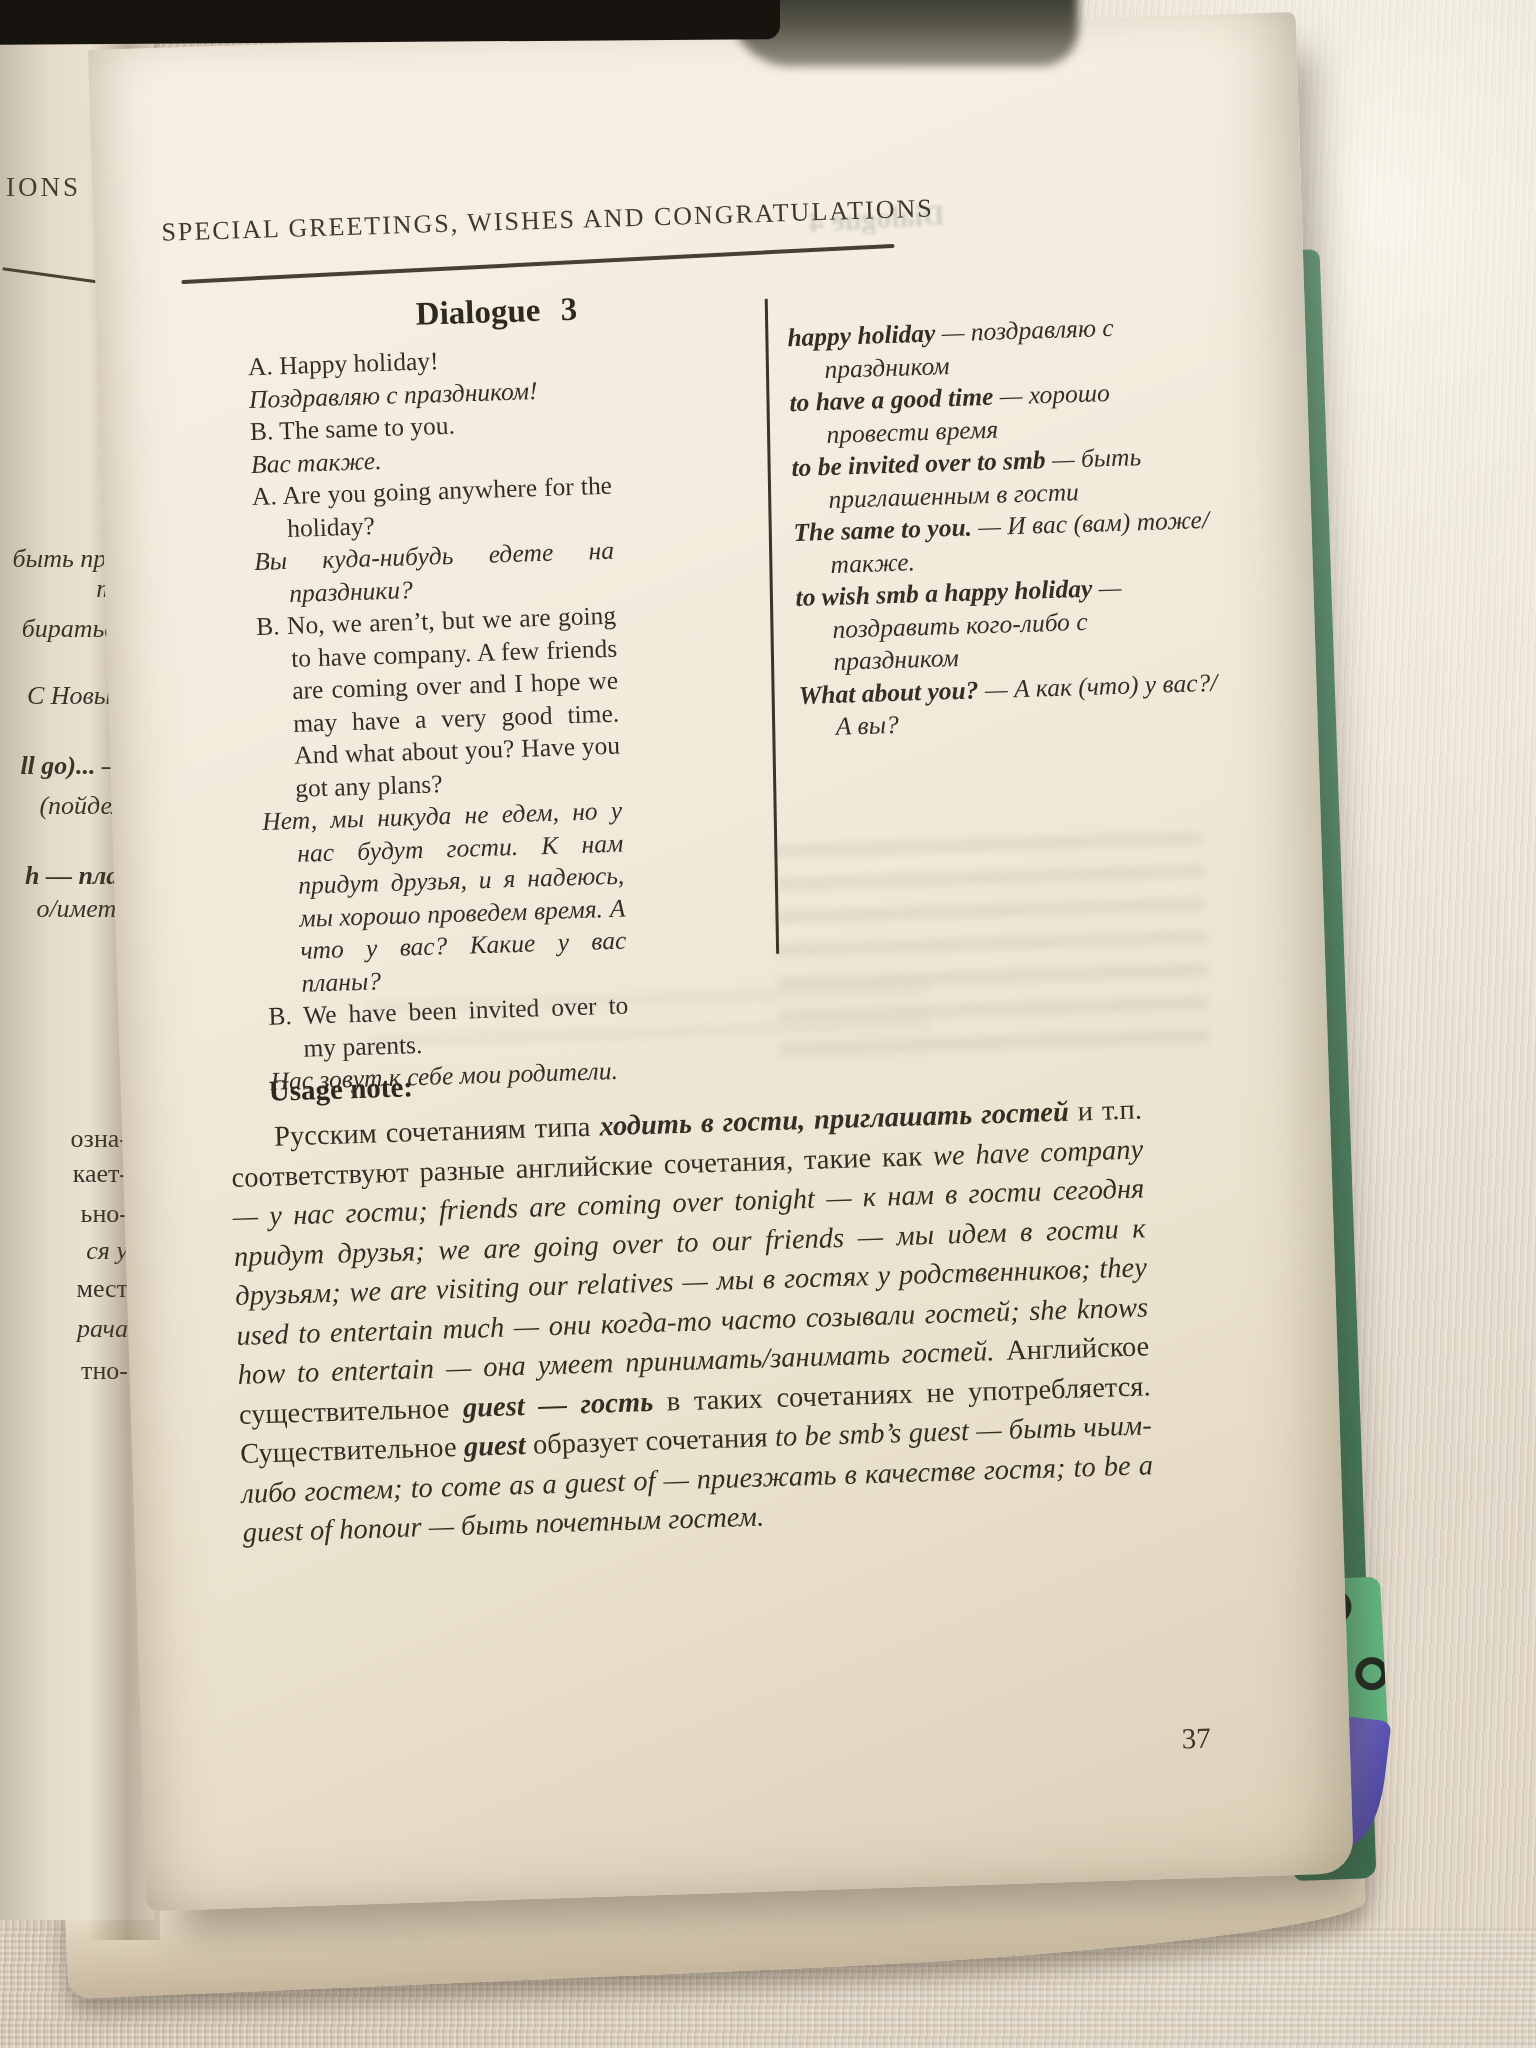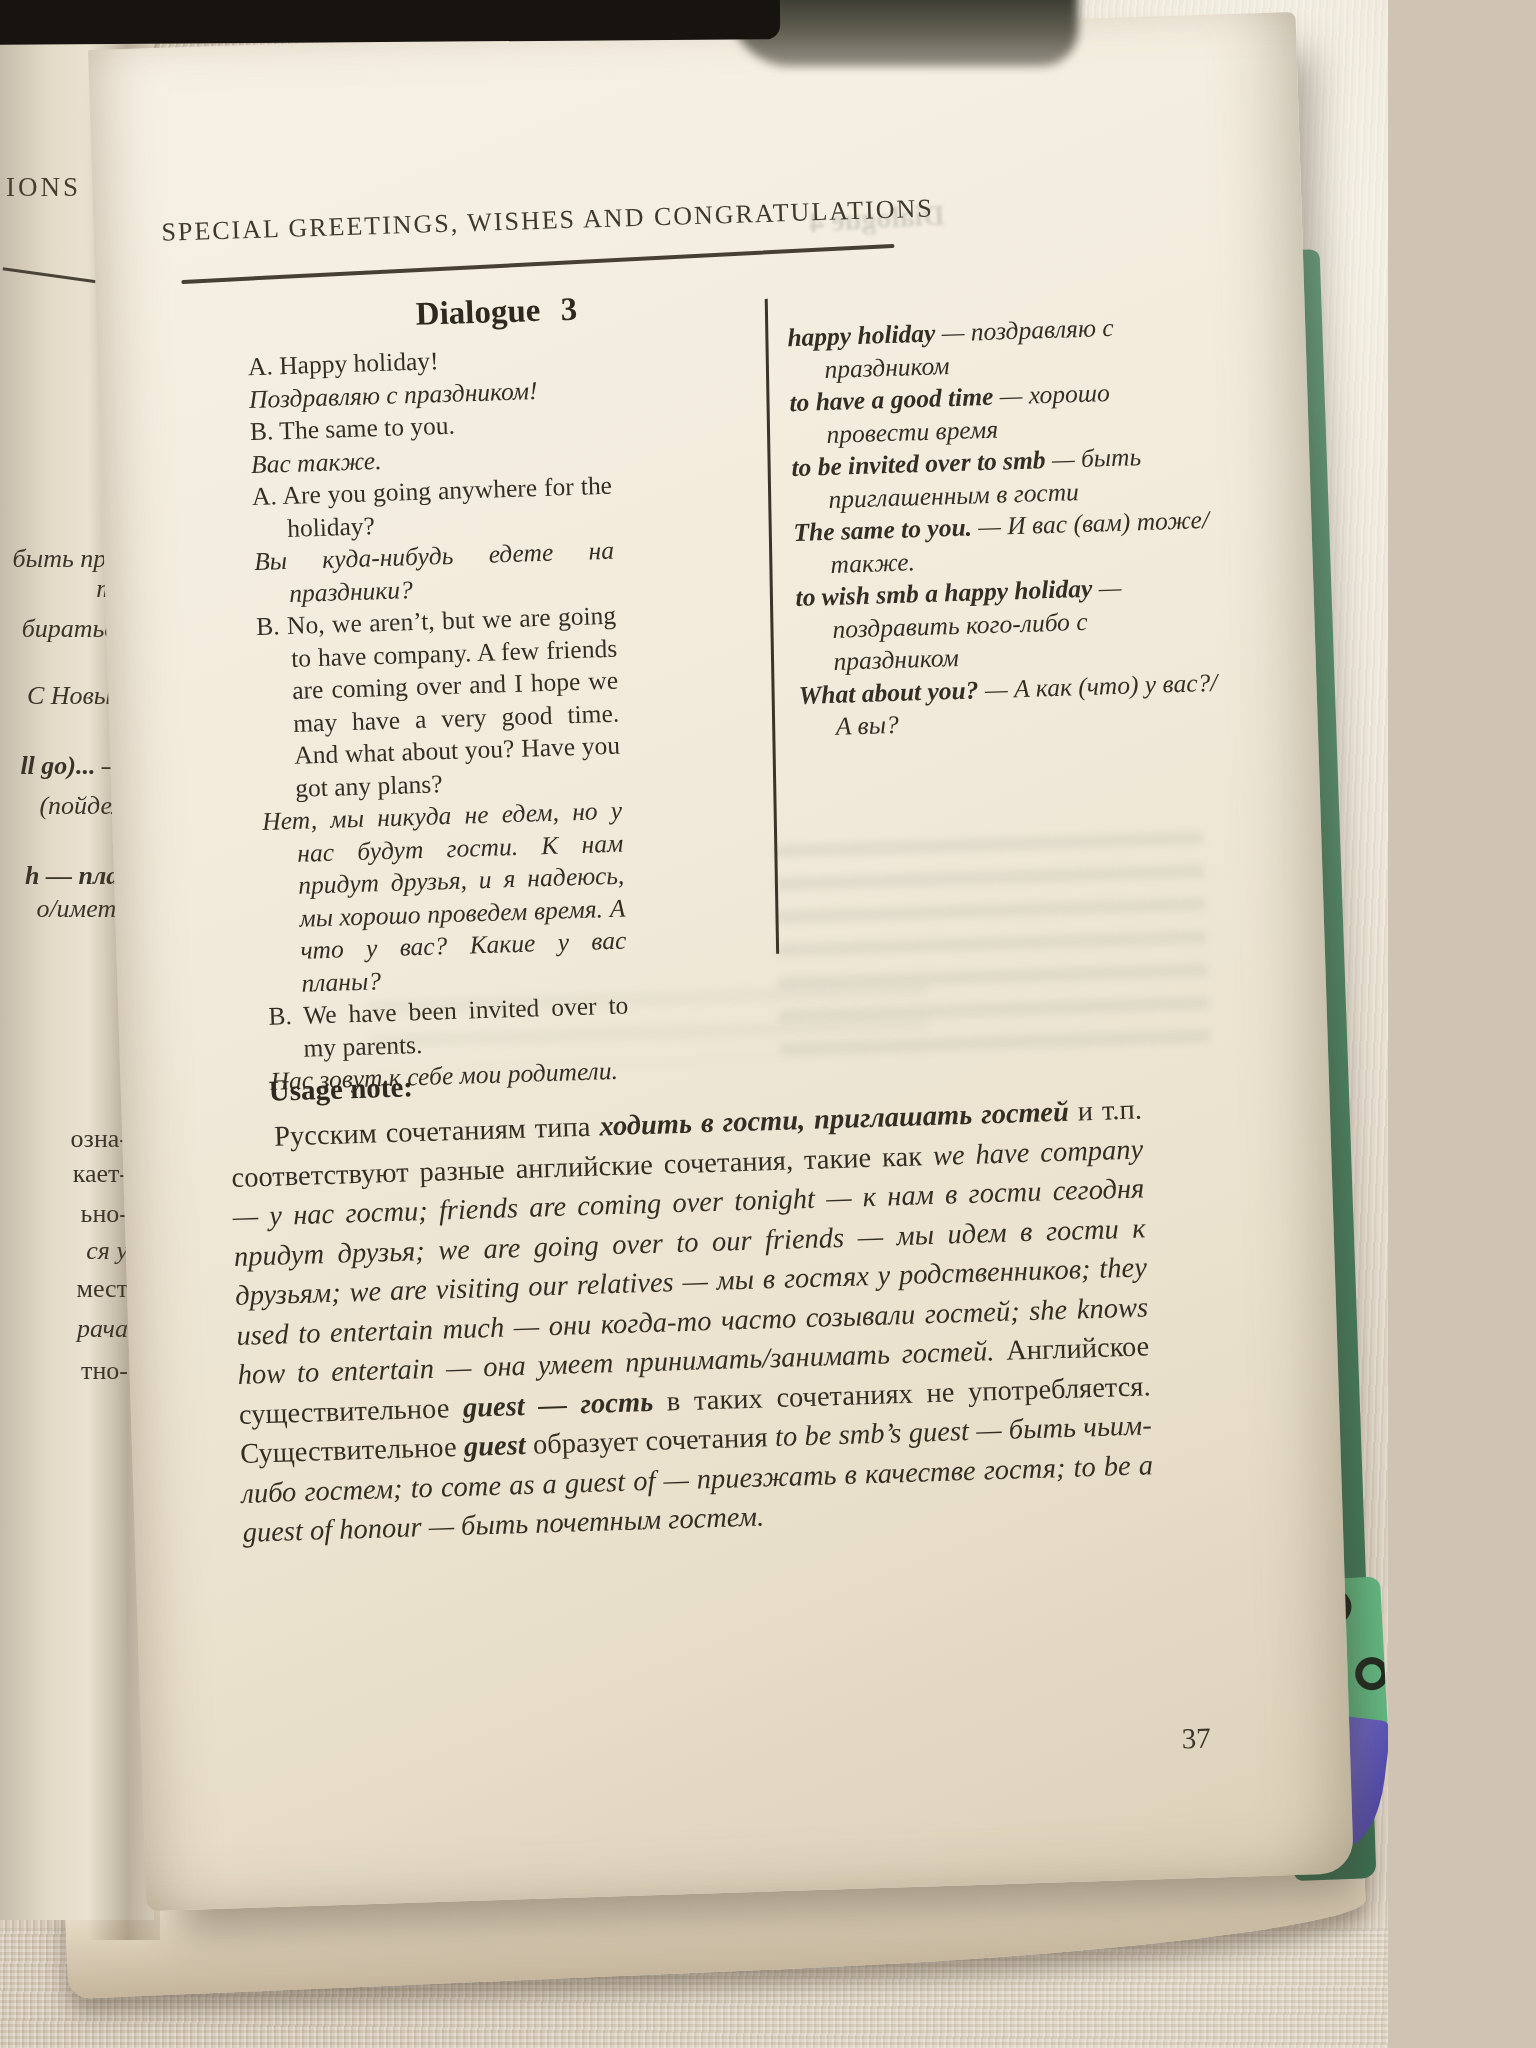--- a/index.html
+++ b/index.html
@@ -1,16 +1,16 @@
 <!DOCTYPE html>
 <html><head>
 <meta charset="utf-8">
 <style>
   html,body{margin:0;padding:0;background:#cfc4b3;}
-  .scene{position:relative;width:1388px;height:2048px;overflow:hidden;
+  .scene{position:relative;width:1536px;height:2048px;overflow:hidden;
     background-color:#d8cdbe;
     background-image:
       radial-gradient(ellipse at 90% 10%, rgba(255,252,242,.85), rgba(255,252,242,0) 50%),
       radial-gradient(ellipse at 85% 80%, rgba(245,238,226,.45), rgba(245,238,226,0) 55%),
       repeating-linear-gradient(92deg, rgba(255,255,255,.28) 0 2px, rgba(150,133,112,.16) 2px 4px, rgba(255,255,255,.05) 4px 7px),
       linear-gradient(180deg,#cfc3b1 0%,#d9cdbd 35%,#d3c6b4 100%);
     font-family:"Liberation Serif","DejaVu Serif",serif;color:#332d24;}
   .scene::after{content:"";position:absolute;left:0;right:0;bottom:0;height:120px;pointer-events:none;
     background:repeating-linear-gradient(0deg, rgba(255,255,255,.20) 0 3px, rgba(150,134,112,.14) 3px 6px);opacity:.8;}
 

